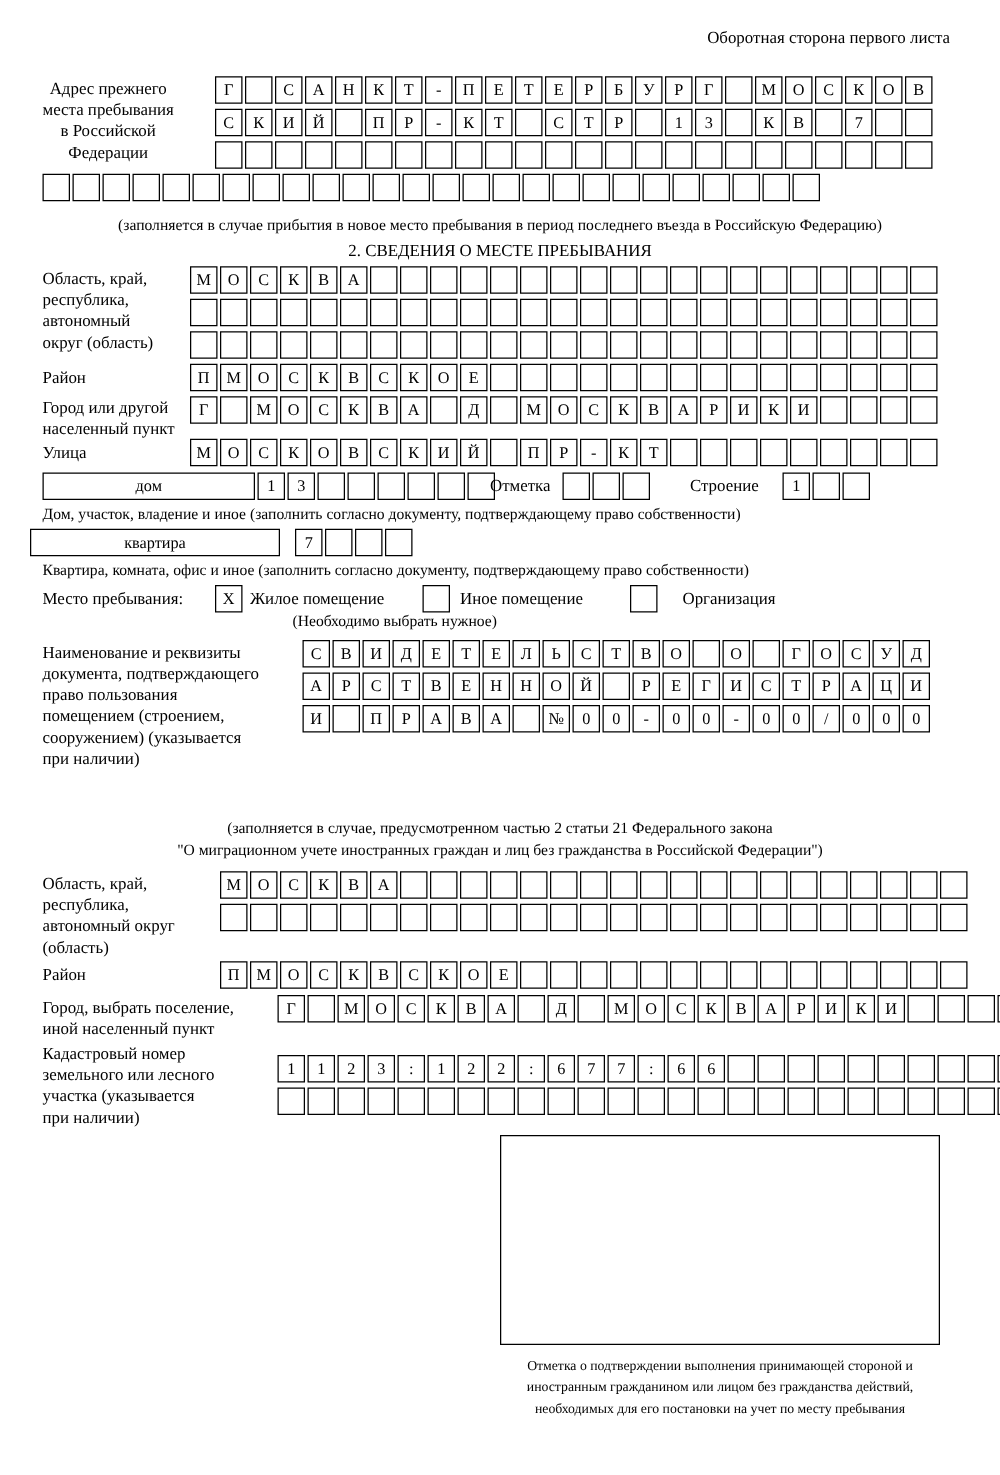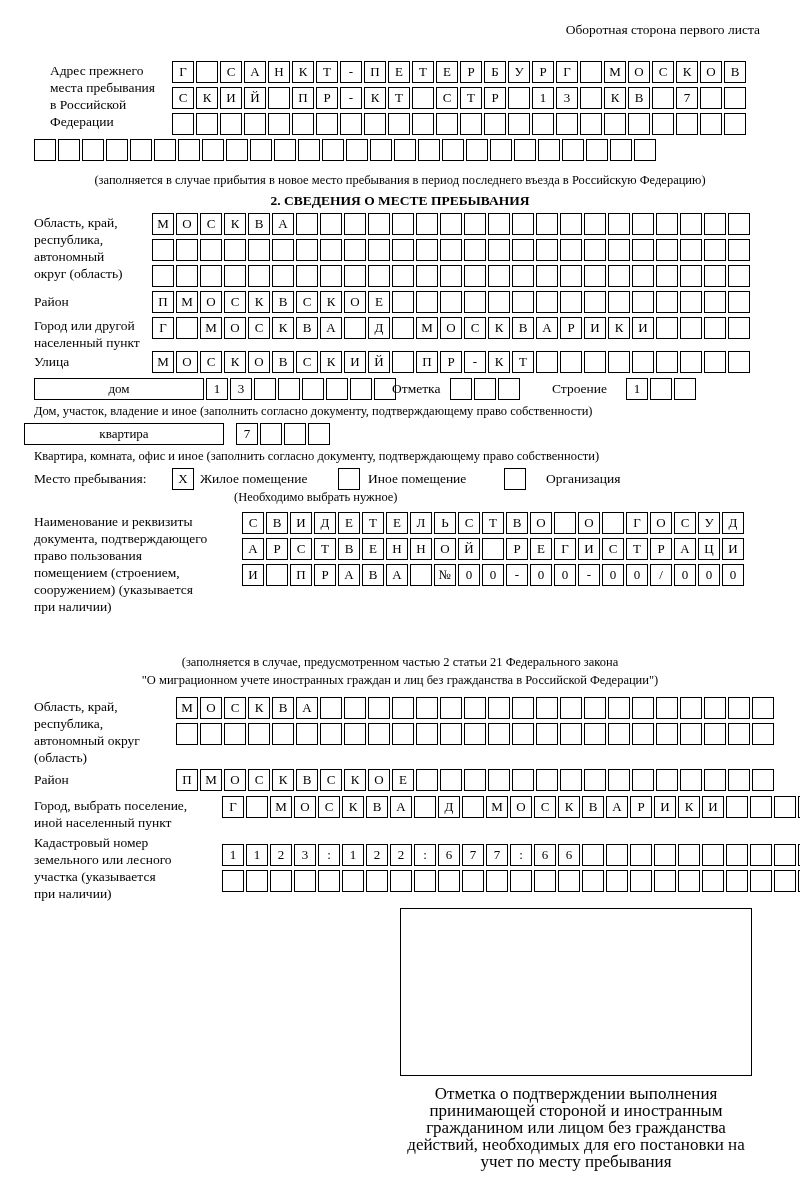--- a/index.html
+++ b/index.html
@@ -42,21 +42,21 @@
     line-height: 16px;
     width: 100%;
     left: 0;
   }
   .section-title {
     position: absolute;
     width: 100%;
     left: 0;
     text-align: center;
     font-size: 13.5px;
-    font-weight: bold;
+    font-weight: normal;
   }
   .subsection-title {
     position: absolute;
     width: 100%;
     left: 0;
     text-align: center;
     font-size: 13.5px;
     font-weight: bold;
   }
   
@@ -91,21 +91,21 @@
     line-height: 22px;
   }
   .bigbox {
     position: absolute;
     border: 1px solid #000;
     box-sizing: border-box;
     background: #fff;
   }
   .footer-note {
     position: absolute;
-    font-size: 17px;
+    font-size: 11px;
     text-align: center;
     line-height: 17px;
   }
   .chk {
     width: 22px;
     height: 22px;
     border: 1px solid #000;
     box-sizing: border-box;
     display: inline-block;
     text-align: center;
@@ -114,21 +114,21 @@
     vertical-align: middle;
   }
 </style>
 </head>
 <body>
 
 <div class="page">
 
   <div class="hdr-right">Оборотная сторона первого листа</div>
 
-  <div class="lbl" style="left:50px; top:62px;">Адрес прежнего
+  <div class="lbl" style="left:34px; top:62px;text-align:center;">Адрес прежнего
 места пребывания
 в Российской
 Федерации</div>
 
   <div class="boxrow" id="prev-row-1" style="left:172px; top:61px;">
       <div class="cell">Г</div>
       <div class="cell"></div>
       <div class="cell">С</div>
       <div class="cell">А</div>
       <div class="cell">Н</div>

